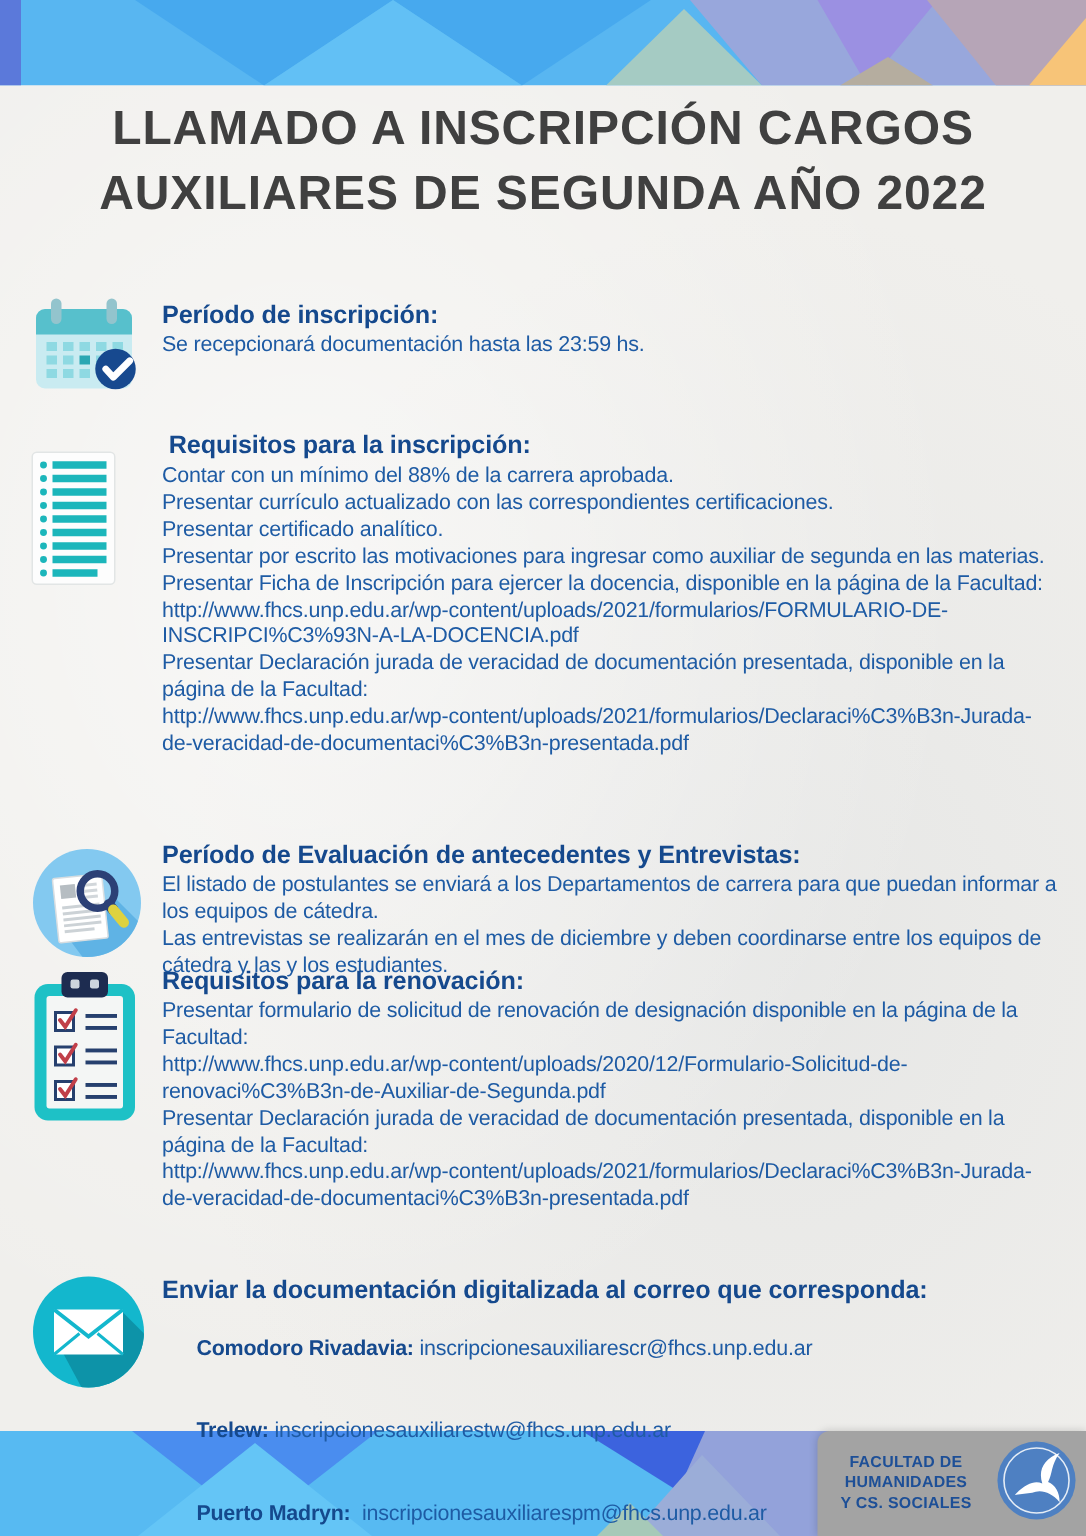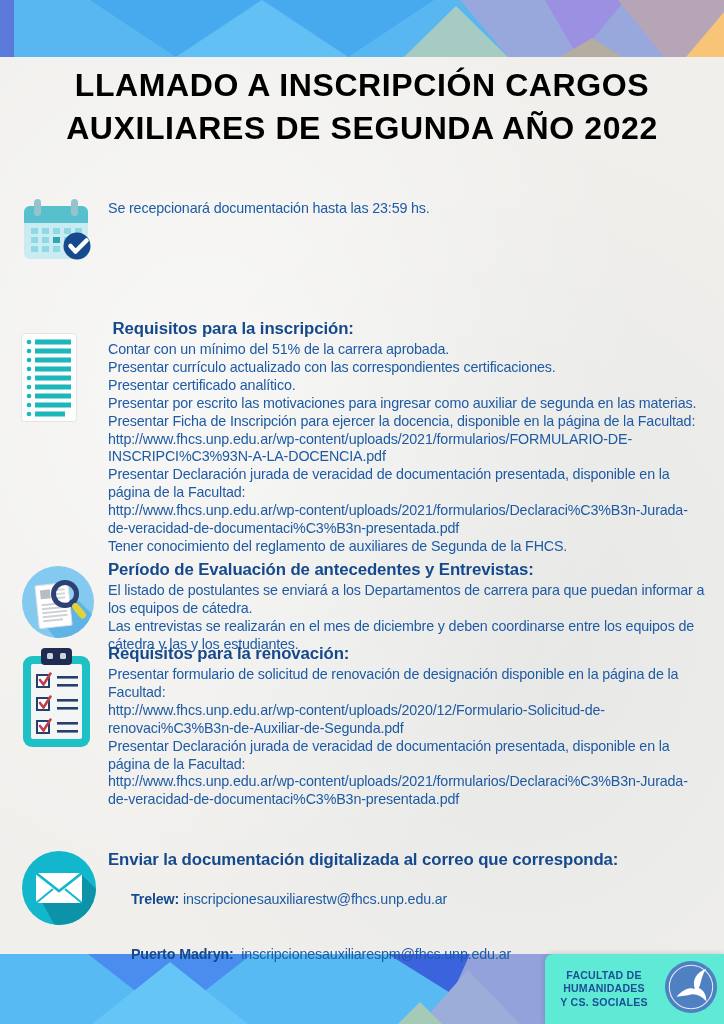--- a/index.html
+++ b/index.html
@@ -10,43 +10,43 @@
       radial-gradient(ellipse at 28% 38%, rgba(255,255,255,.55), rgba(255,255,255,0) 60%),
       radial-gradient(ellipse at 72% 62%, rgba(208,212,215,.30), rgba(208,212,215,0) 55%);
     font-family:"Liberation Sans", sans-serif;
   }
   .band{position:absolute;left:0;display:block;}
   .band.top{top:0;}
   .band.bottom{bottom:0;}
   .title{
     position:absolute;top:64px;left:0;width:724px;margin:0;
     text-align:center;font-size:32px;line-height:43px;font-weight:bold;
-    color:#000000;letter-spacing:.6px;
+    color:#404040;letter-spacing:.6px;
   }
   .sec{position:absolute;left:0;width:724px;}
   .sec .icon{position:absolute;left:20px;}
   .sec .txt{margin-left:108px;width:610px;}
   .sec h3{
     margin:0 0 2px 0;font-size:16.8px;line-height:20px;font-weight:bold;
     color:#15498d;white-space:pre-wrap;letter-spacing:-.1px;
   }
   .sec p{
     margin:0;font-size:14.3px;line-height:17.9px;color:#1e5ba4;
     white-space:pre;letter-spacing:-.15px;
   }
   .sec.contact p{line-height:18.3px;}
   .sec.contact p b{color:#15498d;font-weight:bold;}
   #sec1{top:200px;} #sec1 .icon{top:-4px;}
-  #sec2{top:287px;margin-top:32px;} #sec2 .icon{top:13px;}
+  #sec2{top:287px;} #sec2 .icon{top:13px;}
   #sec3{top:560px;} #sec3 .icon{top:4px;}
   #sec4{top:644px;} #sec4 .icon{top:1px;}
   #sec5{top:850px;} #sec5 .icon{top:-2px;}
   .footer-card{
     position:absolute;left:545px;top:954px;width:179px;height:70px;
-    background:#5eead4;border-radius:8px 0 0 0;
+    background:#a3a3a3;border-radius:8px 0 0 0;
     box-shadow:0 0 6px rgba(0,0,0,.18);
     display:flex;align-items:center;justify-content:center;gap:7px;z-index:5;
   }
   .footer-card .fac-name{
     width:106px;text-align:center;font-size:10.6px;line-height:13.5px;
     font-weight:bold;color:#1d4f97;letter-spacing:.2px;
   }
   .footer-card .logo{flex:0 0 auto;}
 </style>
 </head>
@@ -102,20 +102,21 @@
         <rect x="11" y="50" width="7" height="6"></rect>
           <rect x="22" y="50" width="7" height="6"></rect>
           <rect x="33" y="50" width="7" height="6"></rect>
       </g>
       <rect x="33" y="41" width="7" height="6" fill="#2aa7b3"></rect>
       <circle cx="57" cy="50" r="13.5" fill="#17498f"></circle>
       <path d="M50.5 50 l5 5.5 l11 -11" stroke="#ffffff" stroke-width="4.5" fill="none" stroke-linecap="round" stroke-linejoin="round"></path>
     </svg>
   </div>
   <div class="txt">
+    <h3>Período de inscripción:</h3>
     <p>Se recepcionará documentación hasta las 23:59 hs.</p>
   </div>
 </section>
 
 <section class="sec" id="sec2">
   <div class="icon">
     <svg width="60" height="92" viewBox="0 0 60 92">
       <rect x="1.5" y="1.5" width="55" height="88" rx="3" fill="#fdfdfd" stroke="#e2e5e5"></rect>
       <g fill="#1cb6bb">
         <circle cx="9" cy="10" r="2.3"></circle>
@@ -134,32 +135,31 @@
           <rect x="15" y="61.5" width="36" height="5"></rect>
         <circle cx="9" cy="73" r="2.3"></circle>
           <rect x="15" y="70.5" width="36" height="5"></rect>
         <circle cx="9" cy="82" r="2.3"></circle>
           <rect x="15" y="79.5" width="30" height="5"></rect>
       </g>
     </svg>
   </div>
   <div class="txt">
     <h3> Requisitos para la inscripción:</h3>
-    <p>Contar con un mínimo del 51% de la carrera aprobada.</p>
+    <p>Contar con un mínimo del 88% de la carrera aprobada.</p>
     <p>Presentar currículo actualizado con las correspondientes certificaciones.</p>
     <p>Presentar certificado analítico.</p>
     <p>Presentar por escrito las motivaciones para ingresar como auxiliar de segunda en las materias.</p>
     <p>Presentar Ficha de Inscripción para ejercer la docencia, disponible en la página de la Facultad:</p>
     <p>http://www.fhcs.unp.edu.ar/wp-content/uploads/2021/formularios/FORMULARIO-DE-</p>
     <p>INSCRIPCI%C3%93N-A-LA-DOCENCIA.pdf</p>
     <p>Presentar Declaración jurada de veracidad de documentación presentada, disponible en la</p>
     <p>página de la Facultad:</p>
     <p>http://www.fhcs.unp.edu.ar/wp-content/uploads/2021/formularios/Declaraci%C3%B3n-Jurada-</p>
     <p>de-veracidad-de-documentaci%C3%B3n-presentada.pdf</p>
-    <p>Tener conocimiento del reglamento de auxiliares de Segunda de la FHCS.</p>
   </div>
 </section>
 
 <section class="sec" id="sec3">
   <div class="icon">
     <svg width="76" height="76" viewBox="0 0 76 76">
       <defs>
           <clipPath id="dsClip">
             <circle cx="38" cy="38" r="36"></circle>
           </clipPath>
@@ -248,20 +248,23 @@
         <polygon points="62,27 80,45 80,80 36,80 22,54" fill="#0d93a8"></polygon>
       </g>
       <rect x="16" y="25" width="46" height="30" fill="#ffffff"></rect>
       <path d="M16 25 L39 43 L62 25" fill="none" stroke="#13b7cd" stroke-width="2.6"></path>
       <path d="M16 55 L33 41 M62 55 L45 41" fill="none" stroke="#13b7cd" stroke-width="2"></path>
     </svg>
   </div>
   <div class="txt">
     <h3>Enviar la documentación digitalizada al correo que corresponda:</h3>
     <p>
+      <b>Comodoro Rivadavia:</b><span> inscripcionesauxiliarescr@fhcs.unp.edu.ar</span>
+    </p>
+    <p>
       <b>Trelew:</b><span> inscripcionesauxiliarestw@fhcs.unp.edu.ar</span>
     </p>
     <p>
       <b>Puerto Madryn:</b><span>  inscripcionesauxiliarespm@fhcs.unp.edu.ar</span>
     </p>
 
   </div>
 </section>
 
 <div class="footer-card">

